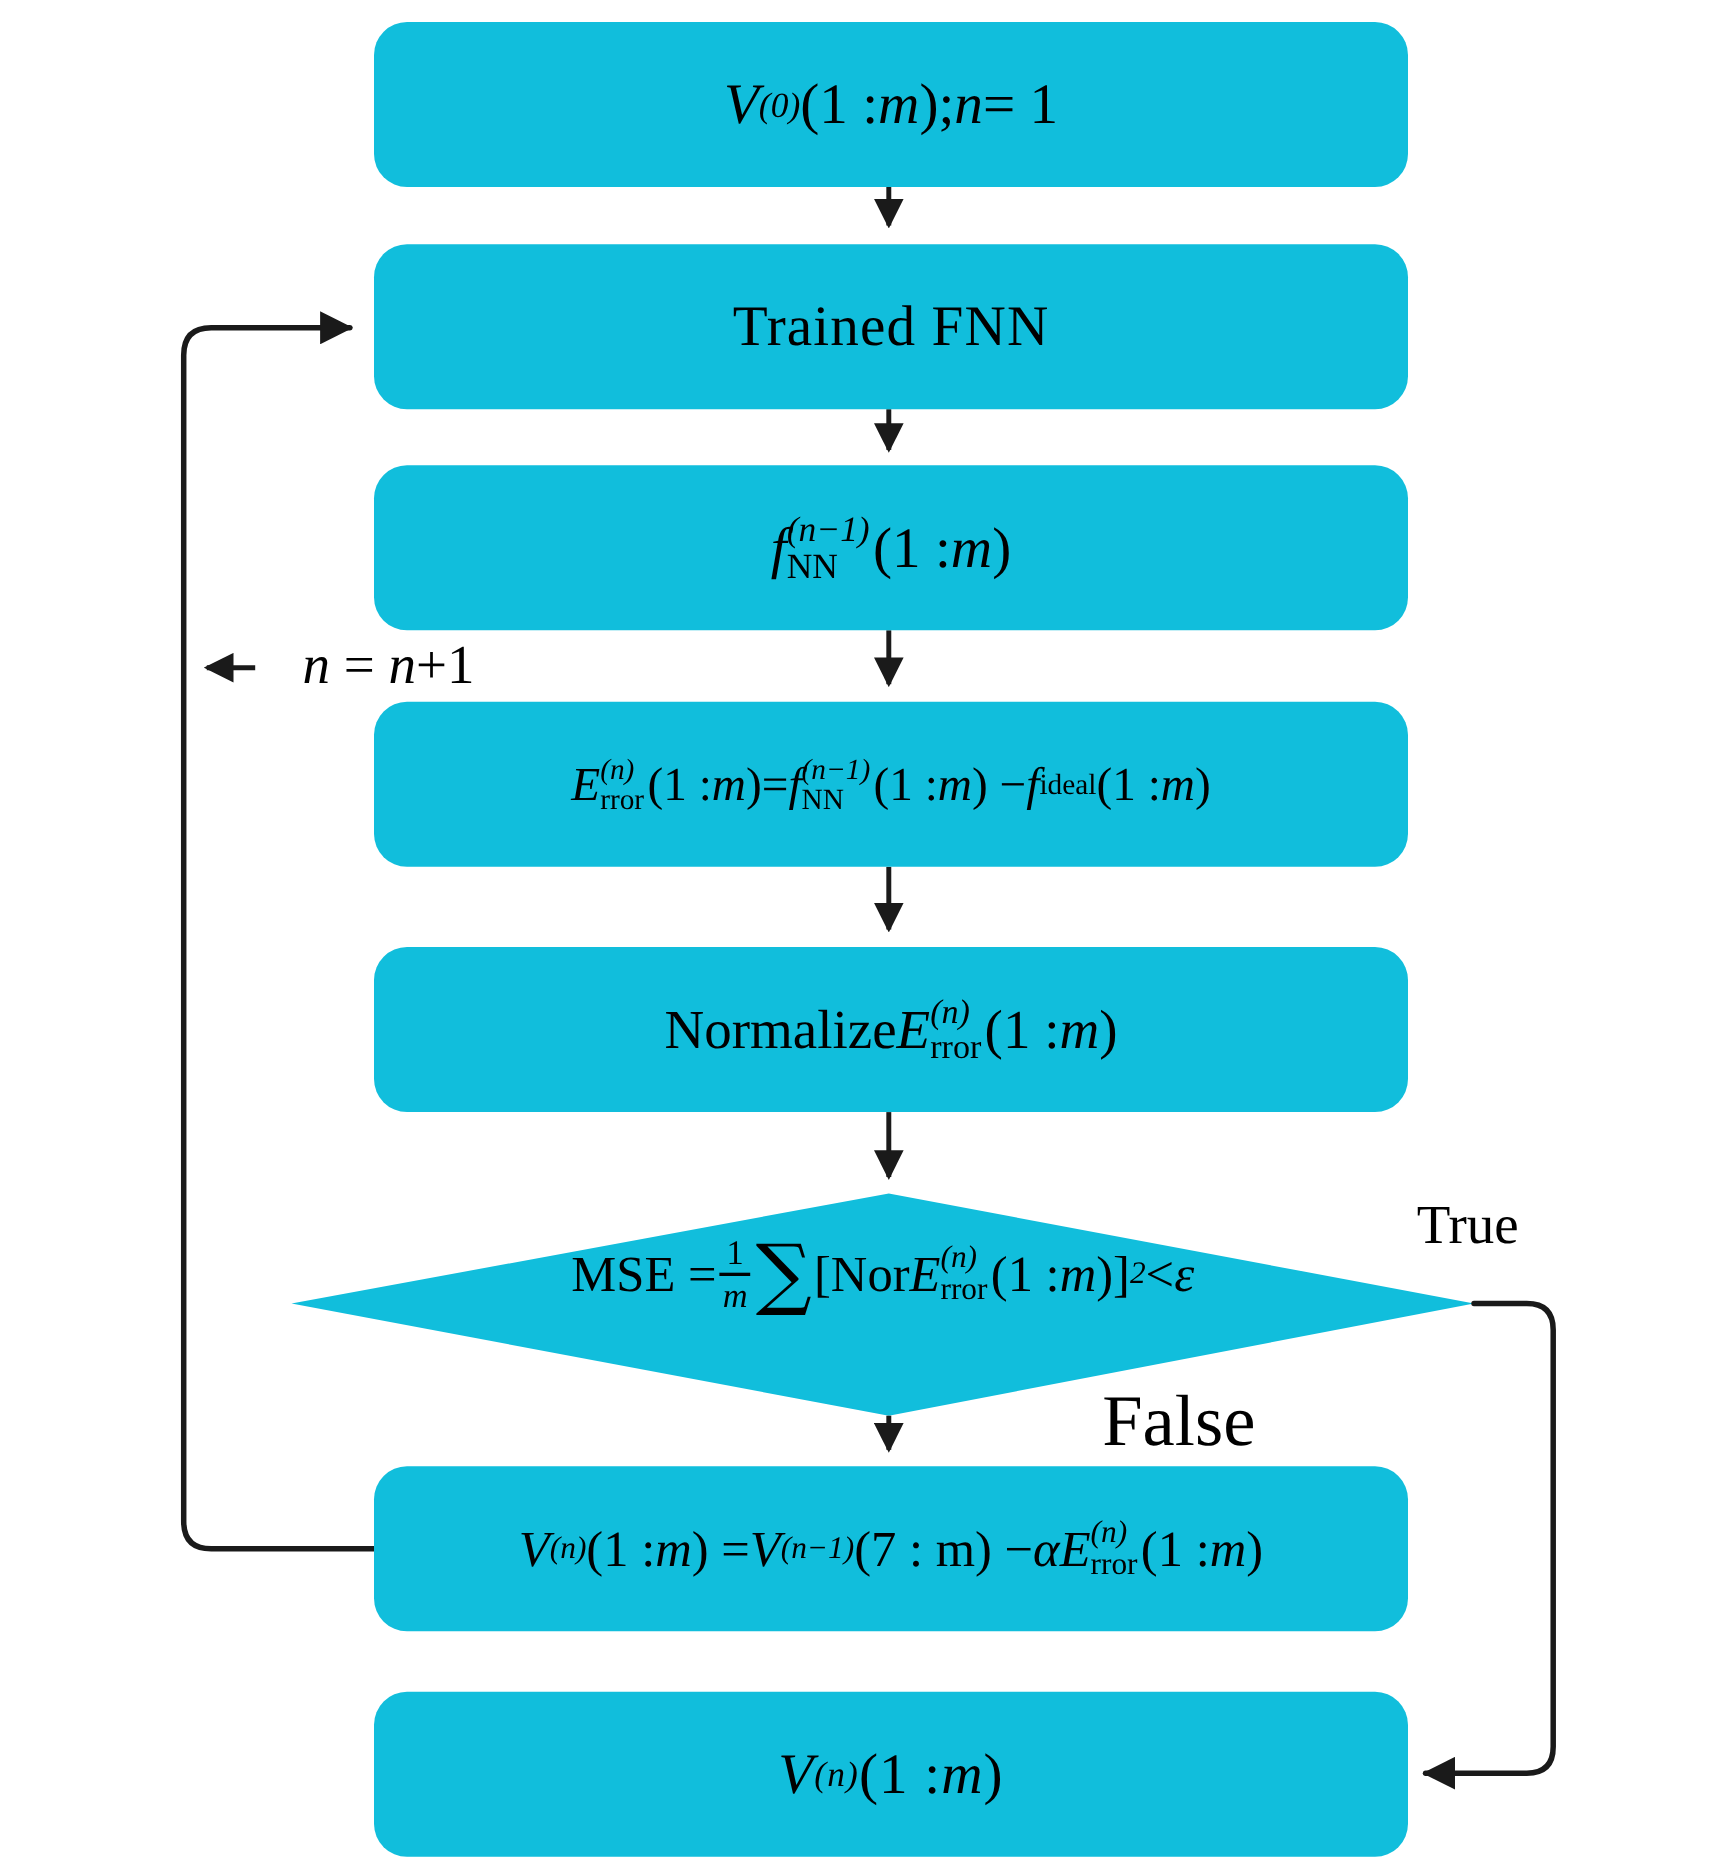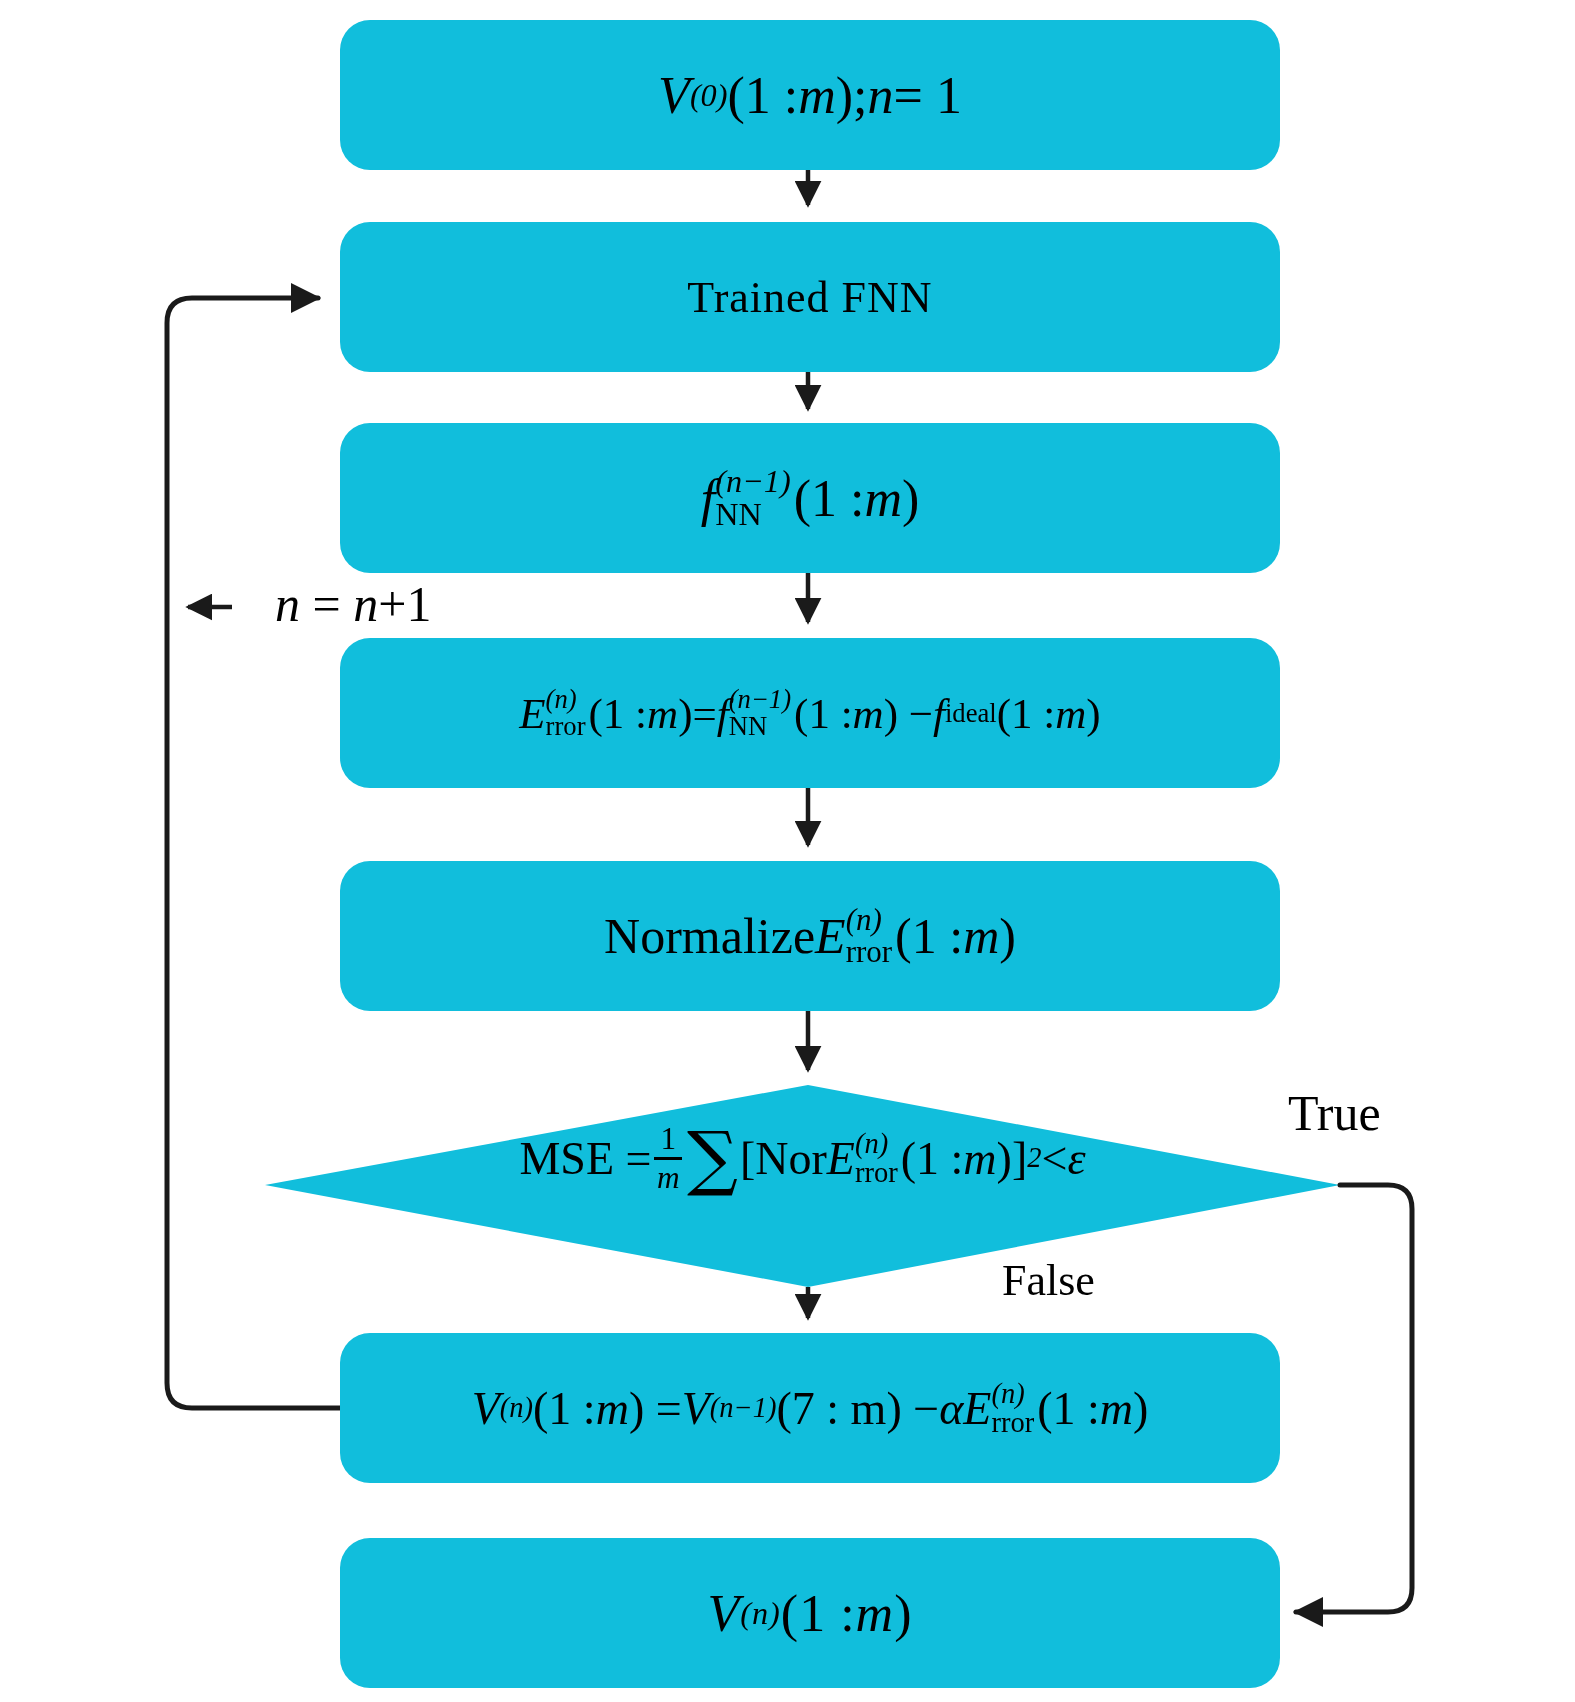--- a/index.html
+++ b/index.html
@@ -18,35 +18,35 @@
   svg.lines .stroke{stroke:var(--line-color);fill:none;}
   svg.lines .fillshape{fill:var(--node-fill);stroke:none;}
   #ah path{fill:var(--line-color);}
   .node{
     position:absolute;left:340px;width:940px;height:150px;
     background:var(--node-fill);border-radius:30px;
     display:flex;align-items:center;justify-content:center;
     text-align:center;white-space:nowrap;
   }
   .n1{top:20px;font-size:52px;}
-  .n2{top:222px;font-size:44px;letter-spacing:1px;}
+  .n2{top:222px;font-size:52px;letter-spacing:1px;}
   .n3{top:423px;font-size:52px;}
   .n4{top:638px;font-size:43px;}
   .n5{top:861px;font-size:50px;}
   .n6{top:1333px;font-size:46px;}
   .n7{top:1538px;font-size:52px;letter-spacing:1px;}
   .diamond-text{
     position:absolute;left:265px;top:1068px;width:1075px;height:180px;
     display:flex;align-items:center;justify-content:center;
     font-size:46px;white-space:nowrap;
   }
   .lbl{position:absolute;white-space:nowrap;}
   .lbl-loop{left:237px;top:575px;font-size:50px;margin-left:38px;}
   .lbl-true{left:1288px;top:1084px;font-size:50px;}
-  .lbl-false{left:1002px;top:1255px;font-size:44px;}
+  .lbl-false{left:1002px;top:1255px;font-size:66px;}
   
   .i{font-style:italic;}
   .r{font-style:normal;}
   .sup{font-size:0.62em;vertical-align:0.55em;font-style:italic;}
   .sub{font-size:0.62em;vertical-align:-0.25em;font-style:normal;}
   .stack{
     display:inline-flex;flex-direction:column;align-items:flex-start;
     font-size:0.62em;line-height:1.02;vertical-align:-0.62em;margin-right:3px;
   }
   .stack .stack-sup{font-style:italic;}

